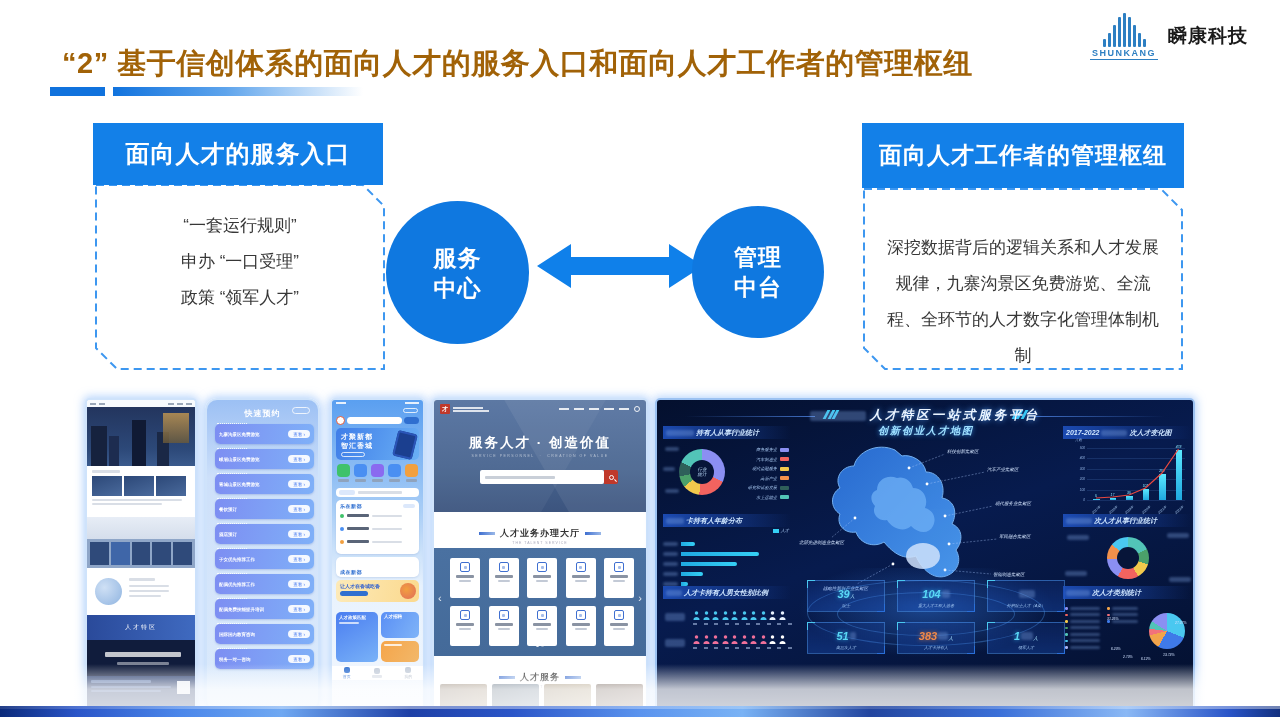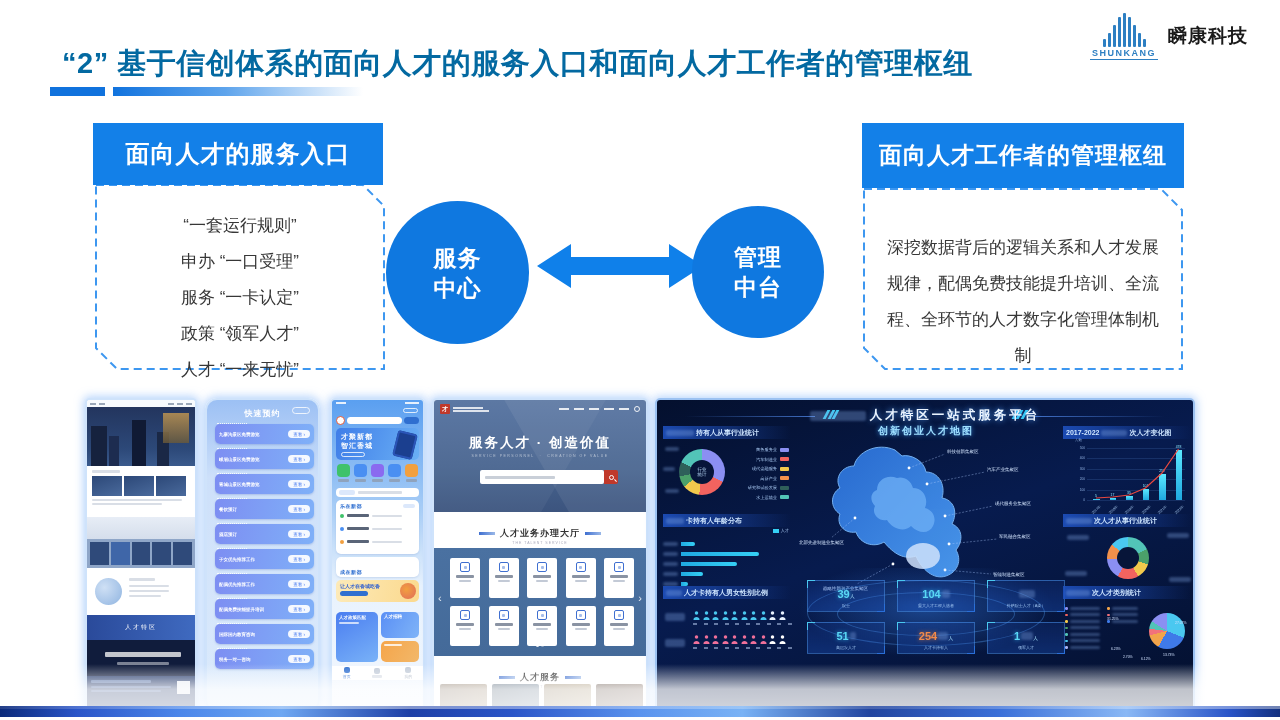--- a/index.html
+++ b/index.html
@@ -1,21 +1,21 @@
 <!DOCTYPE html>
 <html><head>
 <meta charset="utf-8">
 <style>
   html,body{margin:0;padding:0;background:#888;}
   *{box-sizing:border-box;font-family:"Liberation Sans","DejaVu Sans",sans-serif;}
   #slide{position:relative;width:1280px;height:720px;background:#ffffff;overflow:hidden;margin:0 auto;}
   .abs{position:absolute;}
 
   
-  .title{position:absolute;left:62px;top:44px;width:1040px;font-size:29px;font-weight:bold;color:#0369a1;letter-spacing:.5px;white-space:nowrap;}
+  .title{position:absolute;left:62px;top:44px;width:1040px;font-size:29px;font-weight:bold;color:#a16207;letter-spacing:.5px;white-space:nowrap;}
   .ubar1{position:absolute;left:50px;top:87px;width:55px;height:9px;background:#1072dd;}
   .ubar2{position:absolute;left:113px;top:87px;width:250px;height:9px;background:linear-gradient(90deg,#1173de 0%,#5ea4ec 45%,rgba(255,255,255,0) 100%);}
   .logo{position:absolute;left:1090px;top:8px;width:180px;height:56px;display:flex;align-items:center;gap:10px;}
   .logo-icon{display:flex;align-items:flex-end;gap:2px;height:34px;margin:0 auto;}
   .logo-icon i{display:block;width:3px;background:#2d7fc2;border-radius:1px;}
   .logo-left{display:flex;flex-direction:column;align-items:center;}
   .logo-brand{font-size:9px;letter-spacing:1.5px;color:#2d7fc2;font-weight:bold;border-bottom:1.5px solid #2d7fc2;padding:1px 2px;}
   .logo-company{font-size:19px;color:#1a1a1a;font-weight:bold;letter-spacing:1px;}
 
   
@@ -212,32 +212,30 @@
   </div>
 
   <div class="hbox" style="left:93px;top:123px;width:290px;height:62px;">面向人才的服务入口</div>
   <div class="dashwrap" style="left:95px;top:184px;width:290px;height:186px;">
     <svg width="290" height="186">
       <path d="M1,1 L268,1 L289,22 L289,185 L22,185 L1,164 Z" fill="none" stroke="#3d97f0" stroke-width="2" stroke-dasharray="8 5"></path>
     </svg>
     <div class="dlines">
       <div>“一套运行规则”</div>
       <div>申办 “一口受理”</div>
-      <div>服务 “一卡认定”</div>
       <div>政策 “领军人才”</div>
-      <div>人才 “一来无忧”</div>
     </div>
   </div>
 
   <div class="hbox" style="left:862px;top:123px;width:322px;height:65px;font-size:23px;">面向人才工作者的管理枢纽</div>
   <div class="dashwrap" style="left:863px;top:188px;width:320px;height:182px;">
     <svg width="320" height="182">
       <path d="M1,1 L298,1 L319,22 L319,181 L22,181 L1,160 Z" fill="none" stroke="#3d97f0" stroke-width="2" stroke-dasharray="8 5"></path>
     </svg>
-    <div class="hub-body">深挖数据背后的逻辑关系和人才发展规律，配偶免费技能提升培训、全流程、全环节的人才数字化管理体制机制</div>
+    <div class="hub-body">深挖数据背后的逻辑关系和人才发展规律，九寨沟景区免费游览、全流程、全环节的人才数字化管理体制机制</div>
   </div>
 
   <div class="circle" style="left:386px;top:201px;width:143px;height:143px;">
     <span>服务</span>
     <span>中心</span>
   </div>
   <div class="circle" style="left:692px;top:206px;width:132px;height:132px;">
     <span>管理</span>
     <span>中台</span>
   </div>
@@ -582,21 +580,21 @@
         </div>
         <div class="svc-card" style="background: linear-gradient(140deg, rgb(154, 138, 114), rgb(194, 176, 144));">
           <div class="bar"></div>
         </div>
         <div class="svc-card" style="background: linear-gradient(140deg, rgb(106, 90, 80), rgb(154, 134, 122));">
           <div class="bar"></div>
         </div>
       </div>
   </div>
 
-  <div class="shot" id="shot-e" style="left:655px;width:540px;">
+  <div class="shot" id="shot-e" style="left:655px;width:540px;font-style:italic;">
     <div class="dh-line" style="left:28px;"></div>
     <div class="dh-line" style="right:28px;transform:scaleX(-1);"></div>
     <div class="slashes" style="left:168px;">
         <i></i>
         <i></i>
         <i></i>
       </div>
     <div class="slashes" style="right:168px;">
         <i></i>
         <i></i>
@@ -894,21 +892,21 @@
         </div>
         <div class="tile" style="left: 330px; top: 180px;">
           <div><span class="num"></span><span class="bchip" style="width: 16px; height: 8px; margin-left: 1px;"></span></div>
           <div class="lbl">外籍院士人才（A类）</div>
         </div>
         <div class="tile" style="left: 150px; top: 222px;">
           <div><span class="num">51</span><span class="bchip" style="width: 6px; height: 8px; margin-left: 1px;"></span></div>
           <div class="lbl">高层次人才</div>
         </div>
         <div class="tile orange" style="left: 240px; top: 222px;">
-          <div><span class="num">254</span><span class="bchip" style="width: 10px; height: 8px; margin-left: 1px;"></span><span class="unit">人</span></div>
+          <div><span class="num">383</span><span class="bchip" style="width: 10px; height: 8px; margin-left: 1px;"></span><span class="unit">人</span></div>
           <div class="lbl">人才卡持有人</div>
         </div>
         <div class="tile" style="left: 330px; top: 222px;">
           <div><span class="num">1</span><span class="bchip" style="width: 12px; height: 8px; margin-left: 1px;"></span><span class="unit">人</span></div>
           <div class="lbl">领军人才</div>
         </div>
       </div>
 
     <div class="dpanel" style="left:406px;top:26px;">
       <div class="dpanel-h">

